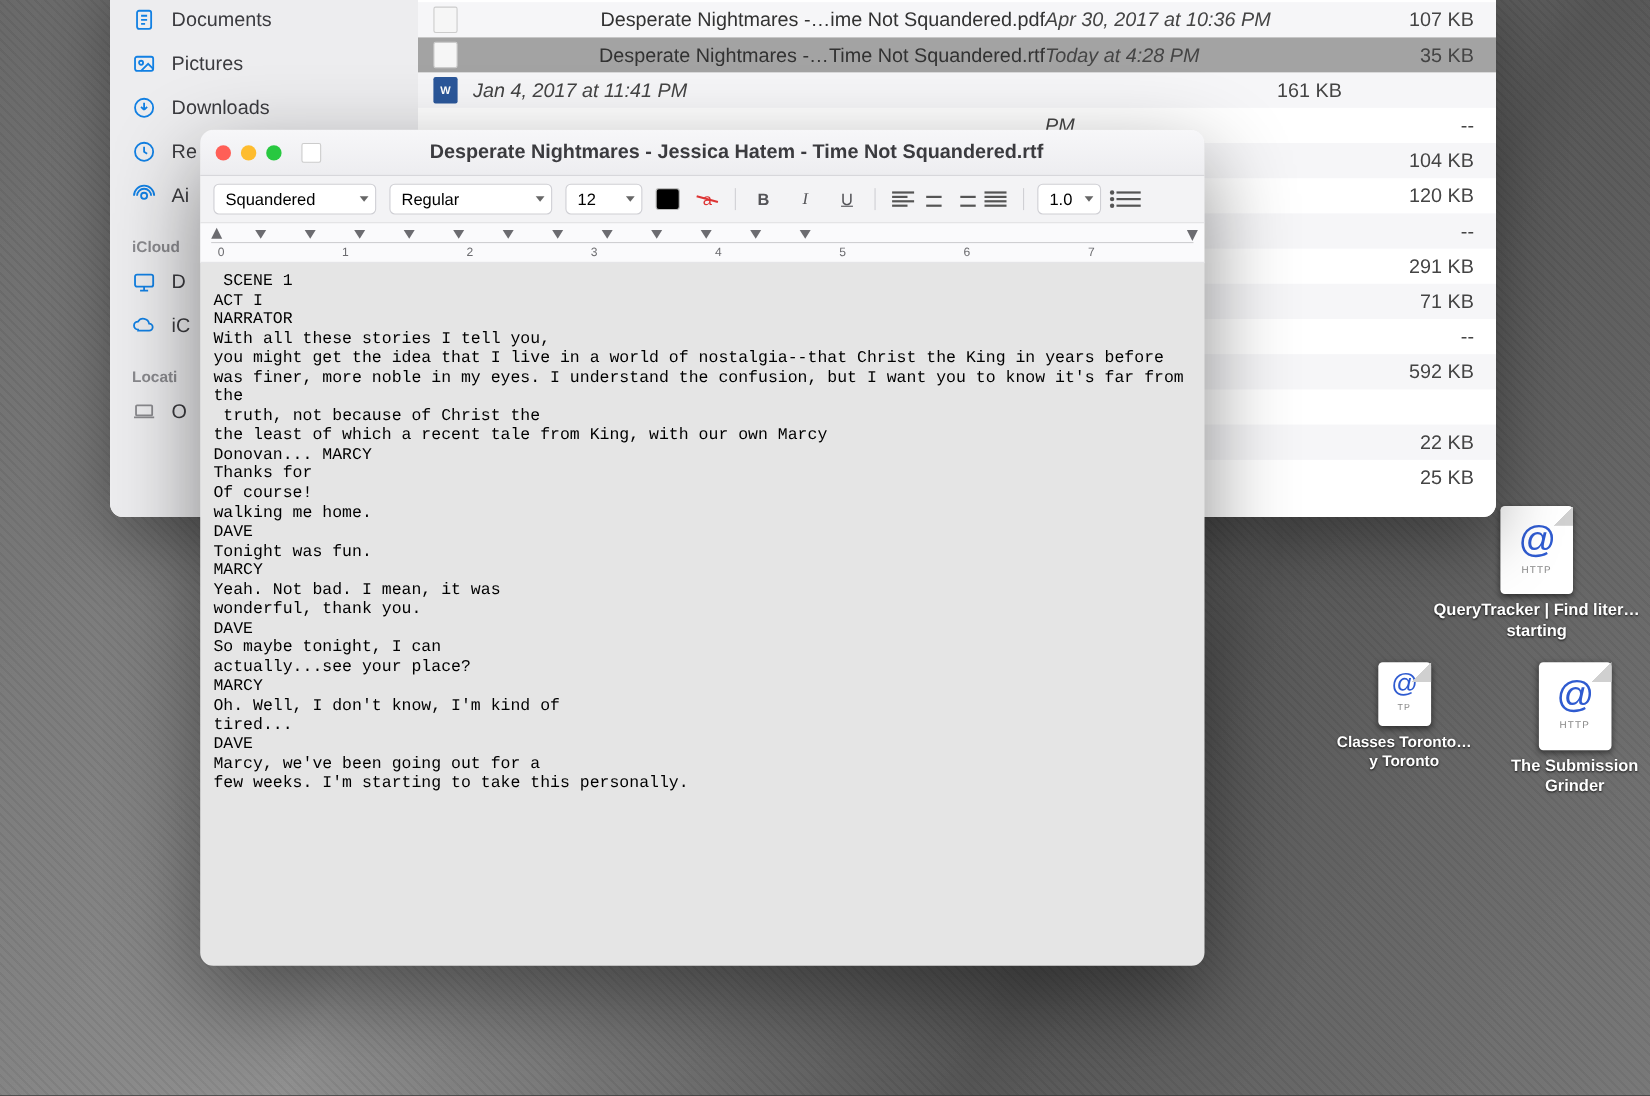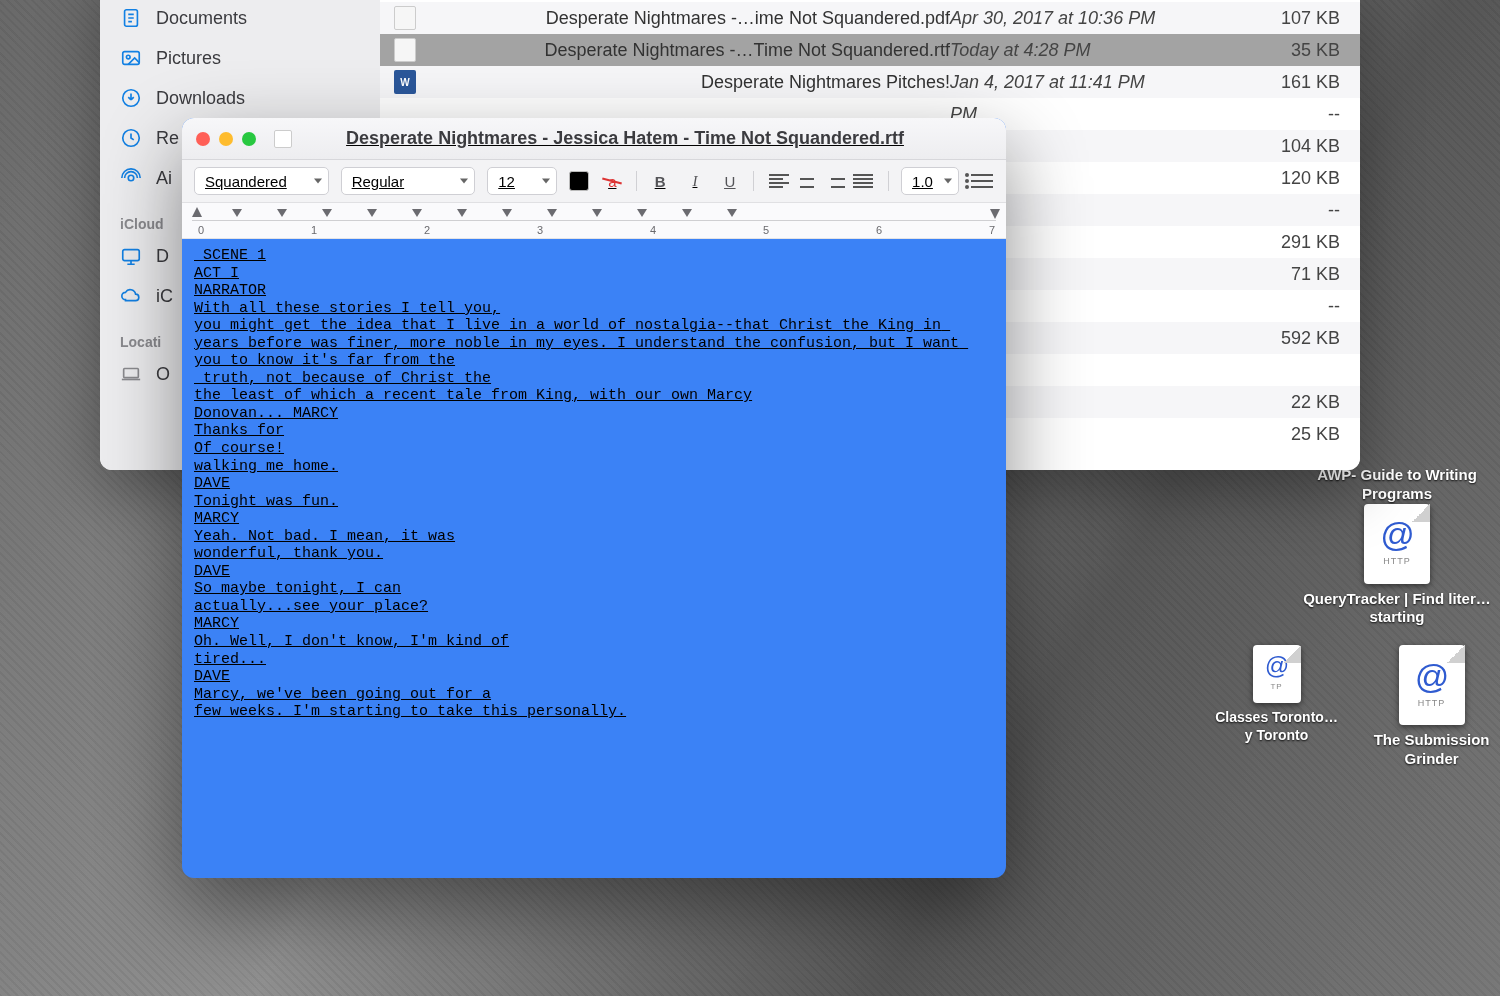--- a/index.html
+++ b/index.html
@@ -46,23 +46,23 @@
   .file-row { display:grid; grid-template-columns: 44px 1fr 280px 120px; align-items:center; height:32px; padding:0 10px 0 6px;}
   .file-row.selected { background:#a3a3a3; }
   .file-row.alt { background:#f6f6f8; }
   .file-icon { width:22px; height:24px; border-radius:2px; margin-left:8px; display:inline-flex;align-items:center;justify-content:center;}
   .file-name { white-space:nowrap; overflow:hidden; text-overflow:ellipsis;text-align:right; }
   .file-date { color:#444; white-space:nowrap;font-style:italic; }
   .file-size { text-align:right; color:#444; padding-right:10px;}
 
   
   .textedit {
-    position:absolute; left: 182px; top: 118px; width: 824px; height: 760px;
-    background:#3b82f6; border-radius: 12px; box-shadow: 0 30px 80px rgba(0,0,0,0.45);
-    display:flex; flex-direction:column; overflow:hidden;text-decoration:underline;
+    position:absolute; left: 182px; top: 118px; width: 913px; height: 760px;
+    background:#e5e5e5; border-radius: 12px; box-shadow: 0 30px 80px rgba(0,0,0,0.45);
+    display:flex; flex-direction:column; overflow:hidden;
   }
   .titlebar { height: 42px; display:flex; align-items:center; padding: 0 14px; gap:10px; background:linear-gradient(#f7f7f9,#ededf0); border-bottom:1px solid #d7d7db;}
   .traffic { display:flex; gap:9px; }
   .traffic span{width:14px;height:14px;border-radius:50%;display:inline-block;}
   .tl-close{background:#ff5f57;} .tl-min{background:#febc2e;} .tl-zoom{background:#28c840;}
   .title-text { flex:1; text-align:center; font-weight:700; font-size:18px; color:#3b3b3f; margin-left:-44px;}
 
   .toolbar { display:flex; align-items:center; gap:12px; padding: 7px 12px; background:#f3f3f5; border-bottom:1px solid #e0e0e3;}
   .tb-select{background:#fff;border:1px solid #cfcfd4;border-radius:5px;height:28px;padding:0 24px 0 10px;font-size:15px;position:relative;display:flex;align-items:center;min-width:70px;}
   .tb-select.font{width:148px;} .tb-select.style{width:148px;} .tb-select.size{width:56px;}
@@ -90,22 +90,20 @@
   .ic-rtf{background:#f6f6f6;border:1px solid #ccc;}
   .ic-doc{background:#2b579a;color:#fff;font-size:10px;font-weight:bold;}
 </style>
 </head>
 <body>
 
 <div class="desktop-bg"></div>
 
 <div class="desktop-icons">
   <div class="desktop-icon-group">
-    <div class="dicon-label">AWP- Guide to
-Writing Programs</div>
     <div class="webloc-file">
       <span class="webloc-at">@</span>
       <span class="webloc-lbl">HTTP</span>
     </div>
     <div class="dicon-label">QueryTracker |
 Find liter…starting</div>
   </div>
   <div class="desktop-icon-group" style="flex-direction:row;gap:30px;align-items:flex-start;">
     <div style="display:flex;flex-direction:column;align-items:center;margin-left:-90px;">
       <div class="webloc-file" style="width:48px;height:58px;">
@@ -220,21 +218,20 @@
           <span class="file-size">107 KB</span>
         </div>
         <div class="file-row selected">
           <span class="file-icon ic-rtf"></span>
           <span class="file-name">Desperate Nightmares -…Time Not Squandered.rtf</span>
           <span class="file-date">Today at 4:28 PM</span>
           <span class="file-size">35 KB</span>
         </div>
         <div class="file-row alt">
           <span class="file-icon ic-doc">W</span>
-          <span class="file-name">Desperate Nightmares Pitches!</span>
           <span class="file-date">Jan 4, 2017 at 11:41 PM</span>
           <span class="file-size">161 KB</span>
         </div>
         <div class="file-row">
           <span class="file-icon "></span>
           <span class="file-name"></span>
           <span class="file-date">PM</span>
           <span class="file-size">--</span>
         </div>
         <div class="file-row alt">

